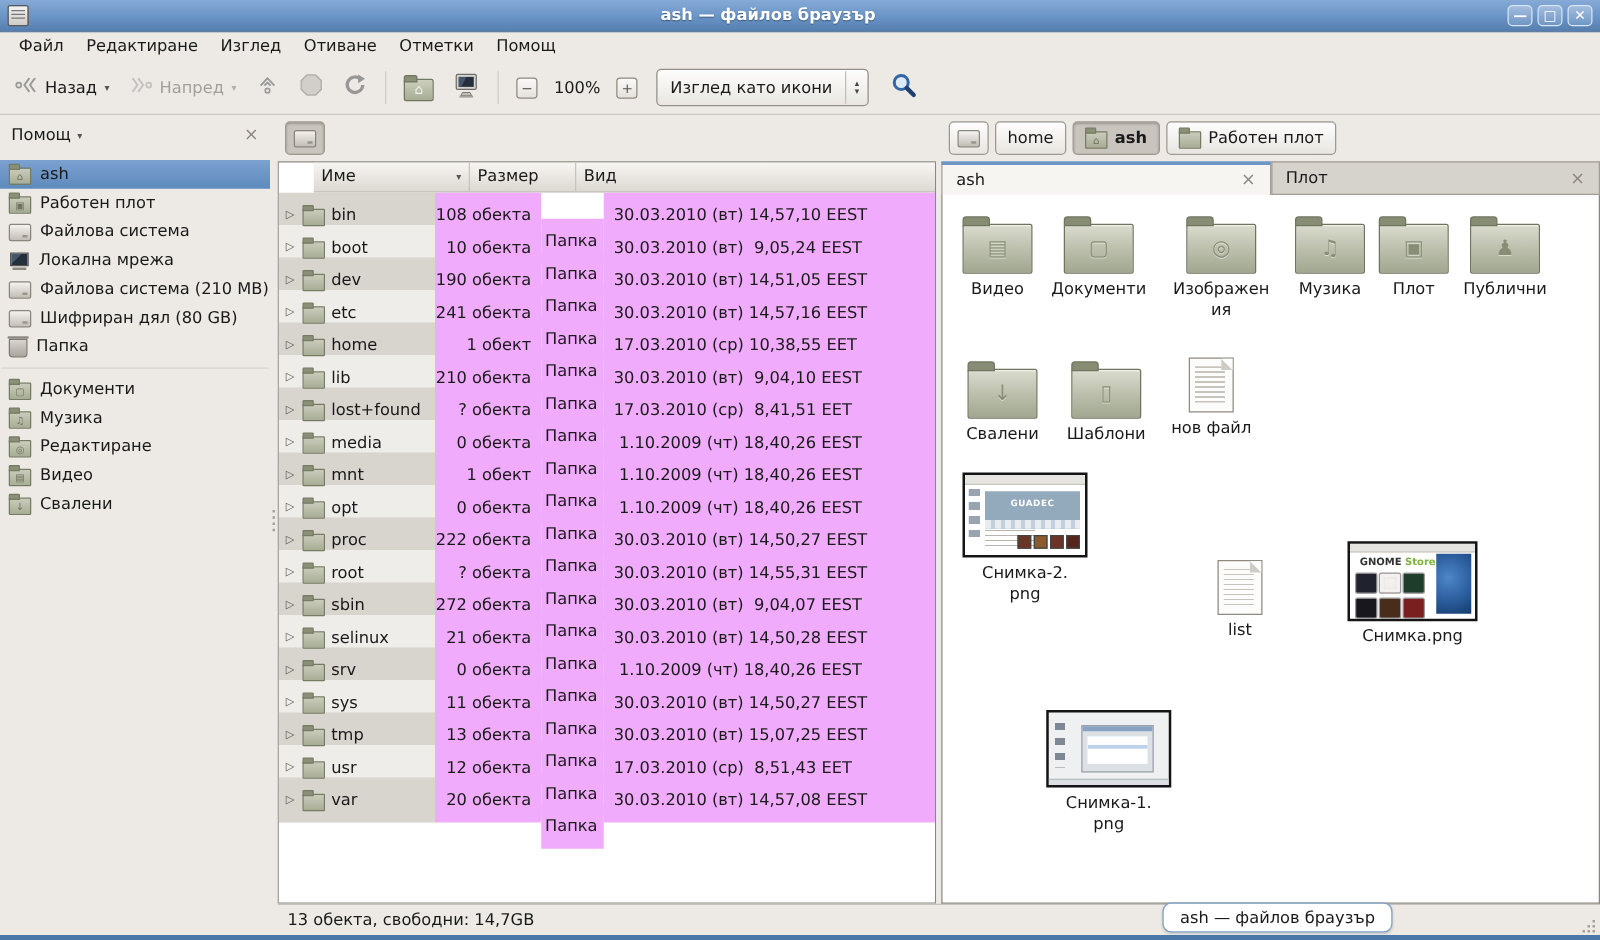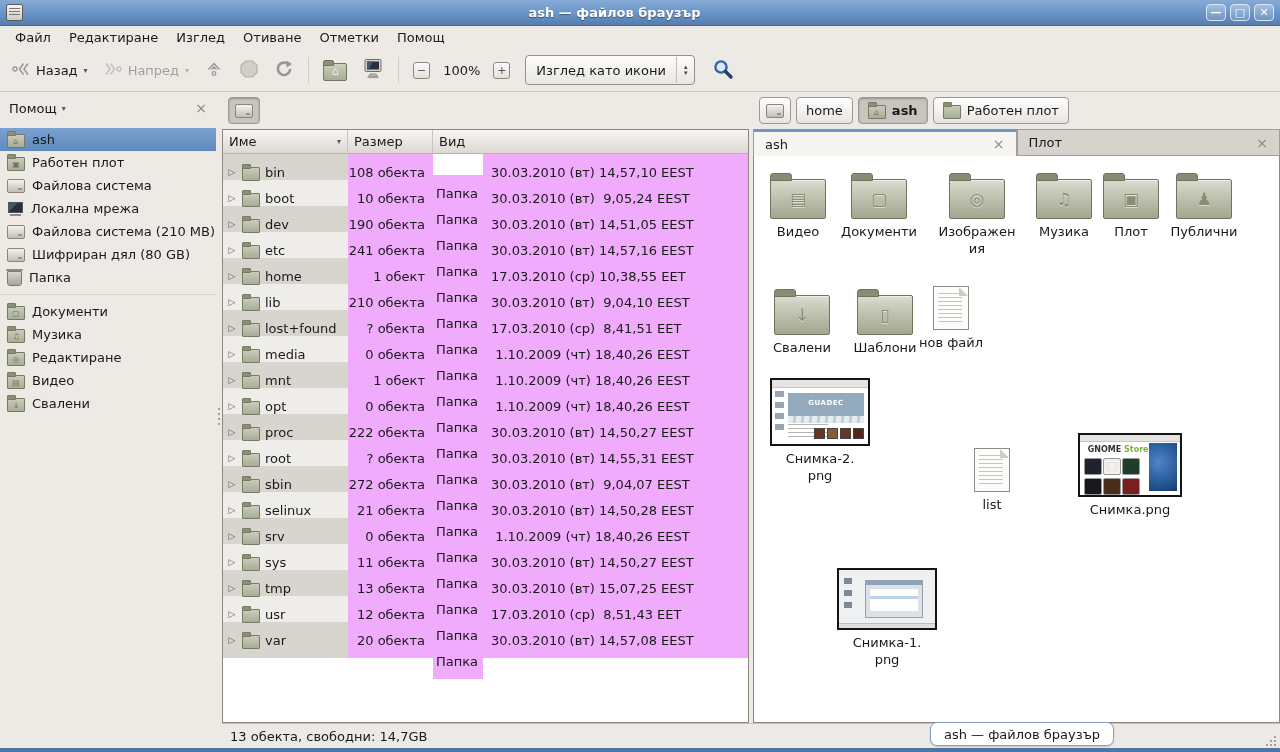--- a/index.html
+++ b/index.html
@@ -76,21 +76,21 @@
           border:1px solid #9d9890;border-radius:4px;
           background:linear-gradient(#fefefe,#e8e5e0);box-sizing:border-box;}
   .pb-btn.active{background:#c9c5be;box-shadow:inset 0 1px 2px rgba(0,0,0,.28);}
   .pb-btn.active .lbl{font-weight:bold;}
   .pb-btn.icon-only{padding:0 6px;}
 
   
   .tree{flex:1;border:1px solid #8c8880;background:#fff;display:flex;flex-direction:column;
         overflow:hidden;box-sizing:border-box;}
   .tree-header{display:grid;grid-template-columns:125px 85px 50px 1fr;height:23px;flex:0 0 23px;
-        background:linear-gradient(#f8f6f3,#dcd8d2);border-bottom:1px solid #b9b5ad;}
+        background:linear-gradient(#f8f6f3,#dcd8d2);border-bottom:1px solid #b9b5ad;margin-left:28px;}
   .th{display:flex;align-items:center;padding:0 6px;border-right:1px solid #c8c4bc;}
   .th:last-child{border-right:none;}
   .th .sort{margin-left:auto;font-size:8px;color:#555;}
   .tree-row{display:grid;grid-template-columns:125px 85px 50px 1fr;height:26px;flex:0 0 26px;}
   .cell{display:flex;align-items:center;height:100%;box-sizing:border-box;}
   .cell.name{gap:5px;padding-left:4px;}
   .cell.size{justify-content:flex-end;padding-right:8px;}
   .cell.type{padding-left:3px;margin-top:21px;}
   .cell.date{padding-left:8px;white-space:pre;}
   .tree-row.shaded .cell{background:#f0abfc;}
@@ -723,21 +723,21 @@
                 <i class="emb">↓</i>
               </span>
               <div class="iv-label">Свалени</div>
             </div>
             <div class="iv-item" style="left: 89px; top: 132px; width: 84px;">
               <span class="big-folder">
                 <i class="emb">▯</i>
               </span>
               <div class="iv-label">Шаблони</div>
             </div>
-            <div class="iv-item" style="left: 155px; top: 130px; width: 84px;">
+            <div class="iv-item" style="left: 173px; top: 130px; width: 84px;">
               <span class="paper"></span>
               <div class="iv-label">нов файл</div>
             </div>
             <div class="iv-item" style="left: 16px; top: 222px; width: 100px;">
               <div class="thumb tg">
                 <div class="tg-tb"></div>
                 <div class="tg-side"></div>
     <div class="tg-banner">
                   <span class="tg-title">GUADEC</span>
                   <span class="tg-sky"></span>

